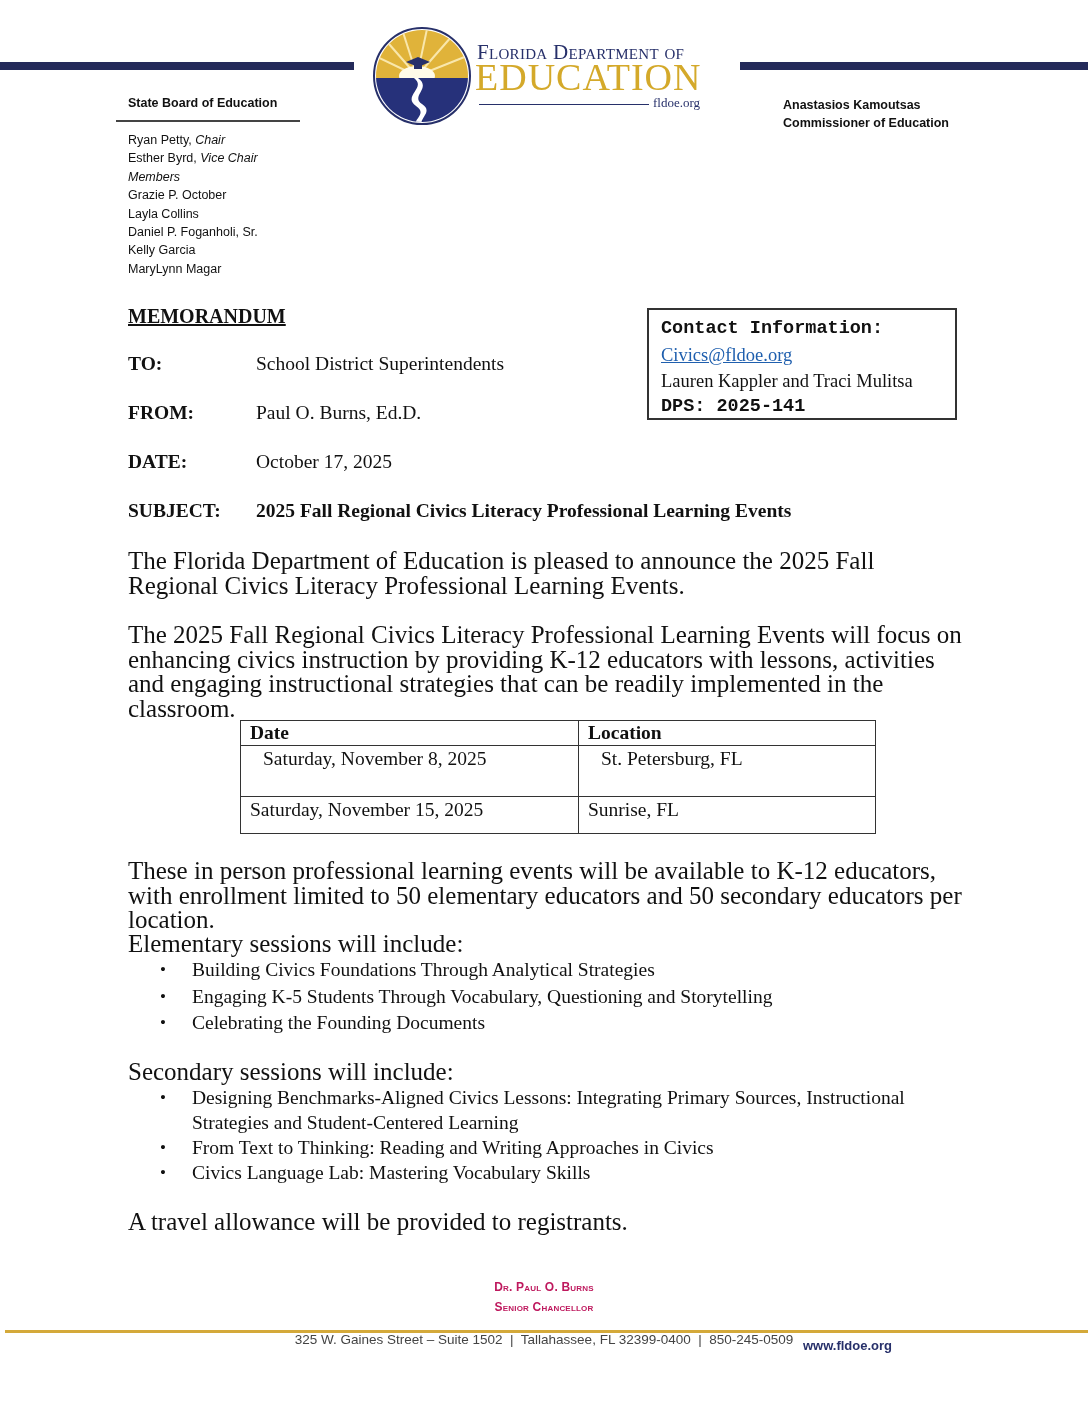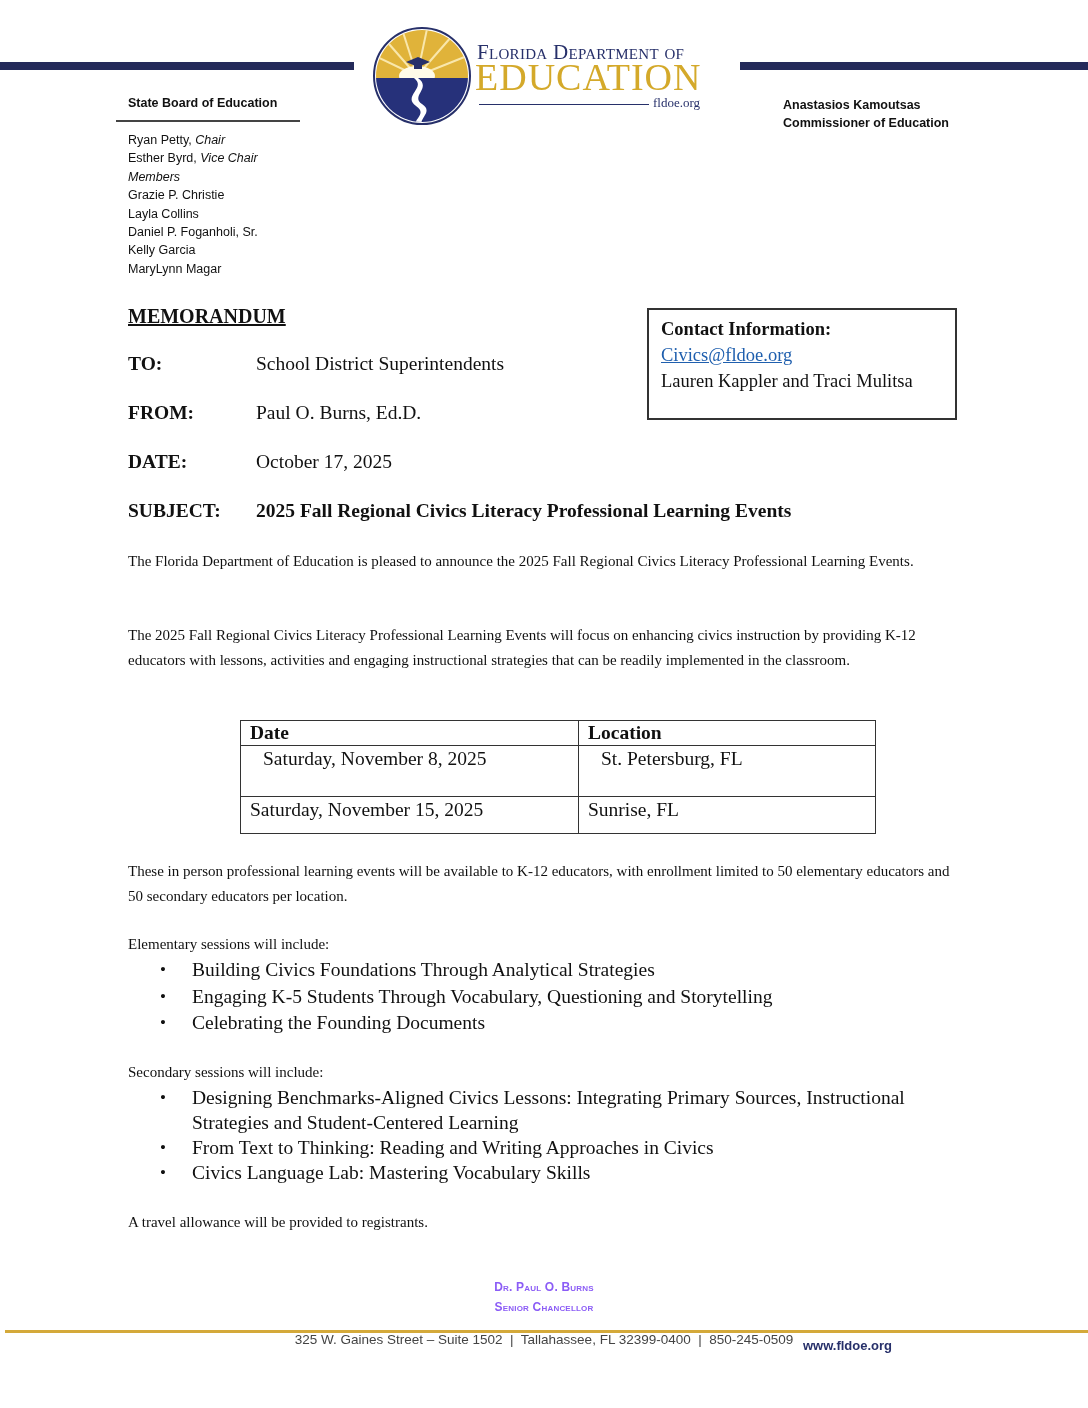--- a/index.html
+++ b/index.html
@@ -28,40 +28,40 @@
   
   .commish { position: absolute; left: 783px; top: 96px; font-size: 12.5px; font-weight: bold; line-height: 18px; }
 
   
   .memo { position: absolute; left: 128px; top: 305px; font-size: 20px; font-weight: bold; text-decoration: underline; text-align: right; }
   .memo-row { position: absolute; left: 128px; font-size: 19.5px; }
   .memo-row .lbl { position: absolute; left: 0; font-weight: bold; }
   .memo-row .val { position: absolute; left: 128px; white-space: nowrap; }
 
   .contact { position: absolute; left: 647px; top: 308px; width: 310px; height: 112px; border: 2px solid #333; box-sizing: border-box; padding: 6px 12px; font-size: 18.5px; line-height: 26px; }
-  .contact .bold { font-weight: bold; }
+  .contact .bold { font-weight: bold; font-family: Liberation Mono, monospace; }
   .contact a { color: #1f5fae; text-decoration: underline; }
 
-  .para { position: absolute; left: 128px; width: 840px; font-size: 15px; line-height: 24.5px; }
+  .para { position: absolute; left: 128px; width: 840px; font-size: 25px; line-height: 24.5px; }
 
   
   .events { position: absolute; left: 240px; top: 720px; border-collapse: collapse; font-size: 19.5px; }
   .events td, .events th { border: 1.5px solid #333; padding: 0 9px; vertical-align: top; text-align: left; }
   .events th { font-weight: bold; height: 24px; line-height: 24px; }
   .events td.c1, .events th.c1 { width: 306px; }
   .events td.c2, .events th.c2 { width: 265px; }
   .events tr.r1 td { height: 50px; line-height: 26px; padding-left: 22px; }
   .events tr.r2 td { height: 36px; line-height: 26px; }
 
   ul.bullets { position: absolute; left: 128px; margin: 0; padding: 0; list-style: none; font-size: 19.5px; line-height: 26.5px; }
   ul.bullets li { position: relative; padding-left: 64px; }
   ul.bullets li .dot { position: absolute; left: 32px; top: 0; font-size: 17px; }
 
   
-  .sig { position: absolute; left: 0; width: 1088px; text-align: center; color: #8b5cf6; font-weight: bold; font-size: 12px; font-variant: small-caps; letter-spacing: 0.2px; }
+  .sig { position: absolute; left: 0; width: 1088px; text-align: center; color: #be185d; font-weight: bold; font-size: 12px; font-variant: small-caps; letter-spacing: 0.2px; }
   .gold-rule { position: absolute; left: 5px; top: 1330px; width: 1083px; height: 3px; background: #d4a93a; }
   .foot-url { position: absolute; left: 0; top: 1338px; width: 892px; text-align: right; font-size: 13px; font-weight: bold; color: #27306a; }
   .foot-addr { position: absolute; left: 0; top: 1332px; width: 1088px; text-align: center; font-size: 13.5px; color: #444; }
 </style>
 </head>
 <body>
 
 <div class="bar-left"></div>
 <div class="bar-right"></div>
 
@@ -97,21 +97,21 @@
 </div>
 
 <div class="board sans">
   <div class="board-title">State Board of Education</div>
 </div>
 <div class="board-rule"></div>
 <div class="board-list sans">
   <div><span>Ryan Petty, </span><i>Chair</i></div>
   <div><span>Esther Byrd, </span><i>Vice Chair</i></div>
   <div><i>Members</i></div>
-  <div>Grazie P. Christie</div>
+  <div>Grazie P. October</div>
   <div>Layla Collins</div>
   <div>Daniel P. Foganholi, Sr.</div>
   <div>Kelly Garcia</div>
   <div>MaryLynn Magar</div>
 </div>
 
 <div class="commish sans">
   <div>Anastasios Kamoutsas</div>
   <div>Commissioner of Education</div>
 </div>
@@ -132,20 +132,21 @@
 </div>
 <div class="memo-row serif" style="top:500px;">
   <span class="lbl">SUBJECT:</span>
   <span class="val" style="font-weight:bold;">2025 Fall Regional Civics Literacy Professional Learning Events</span>
 </div>
 
 <div class="contact serif">
   <div class="bold">Contact Information:</div>
   <div><a>Civics@fldoe.org</a></div>
   <div>Lauren Kappler and Traci Mulitsa</div>
+  <div class="bold">DPS: 2025-141</div>
 </div>
 
 <div class="para serif" style="top:549px;">The Florida Department of Education is pleased to announce the 2025 Fall Regional Civics Literacy Professional Learning Events.</div>
 <div class="para serif" style="top:623px;">The 2025 Fall Regional Civics Literacy Professional Learning Events will focus on enhancing civics instruction by providing K-12 educators with lessons, activities and engaging instructional strategies that can be readily implemented in the classroom.</div>
 
 <table class="events serif">
   <tbody>
       <tr>
     <th class="c1">Date</th>
     <th class="c2">Location</th>

